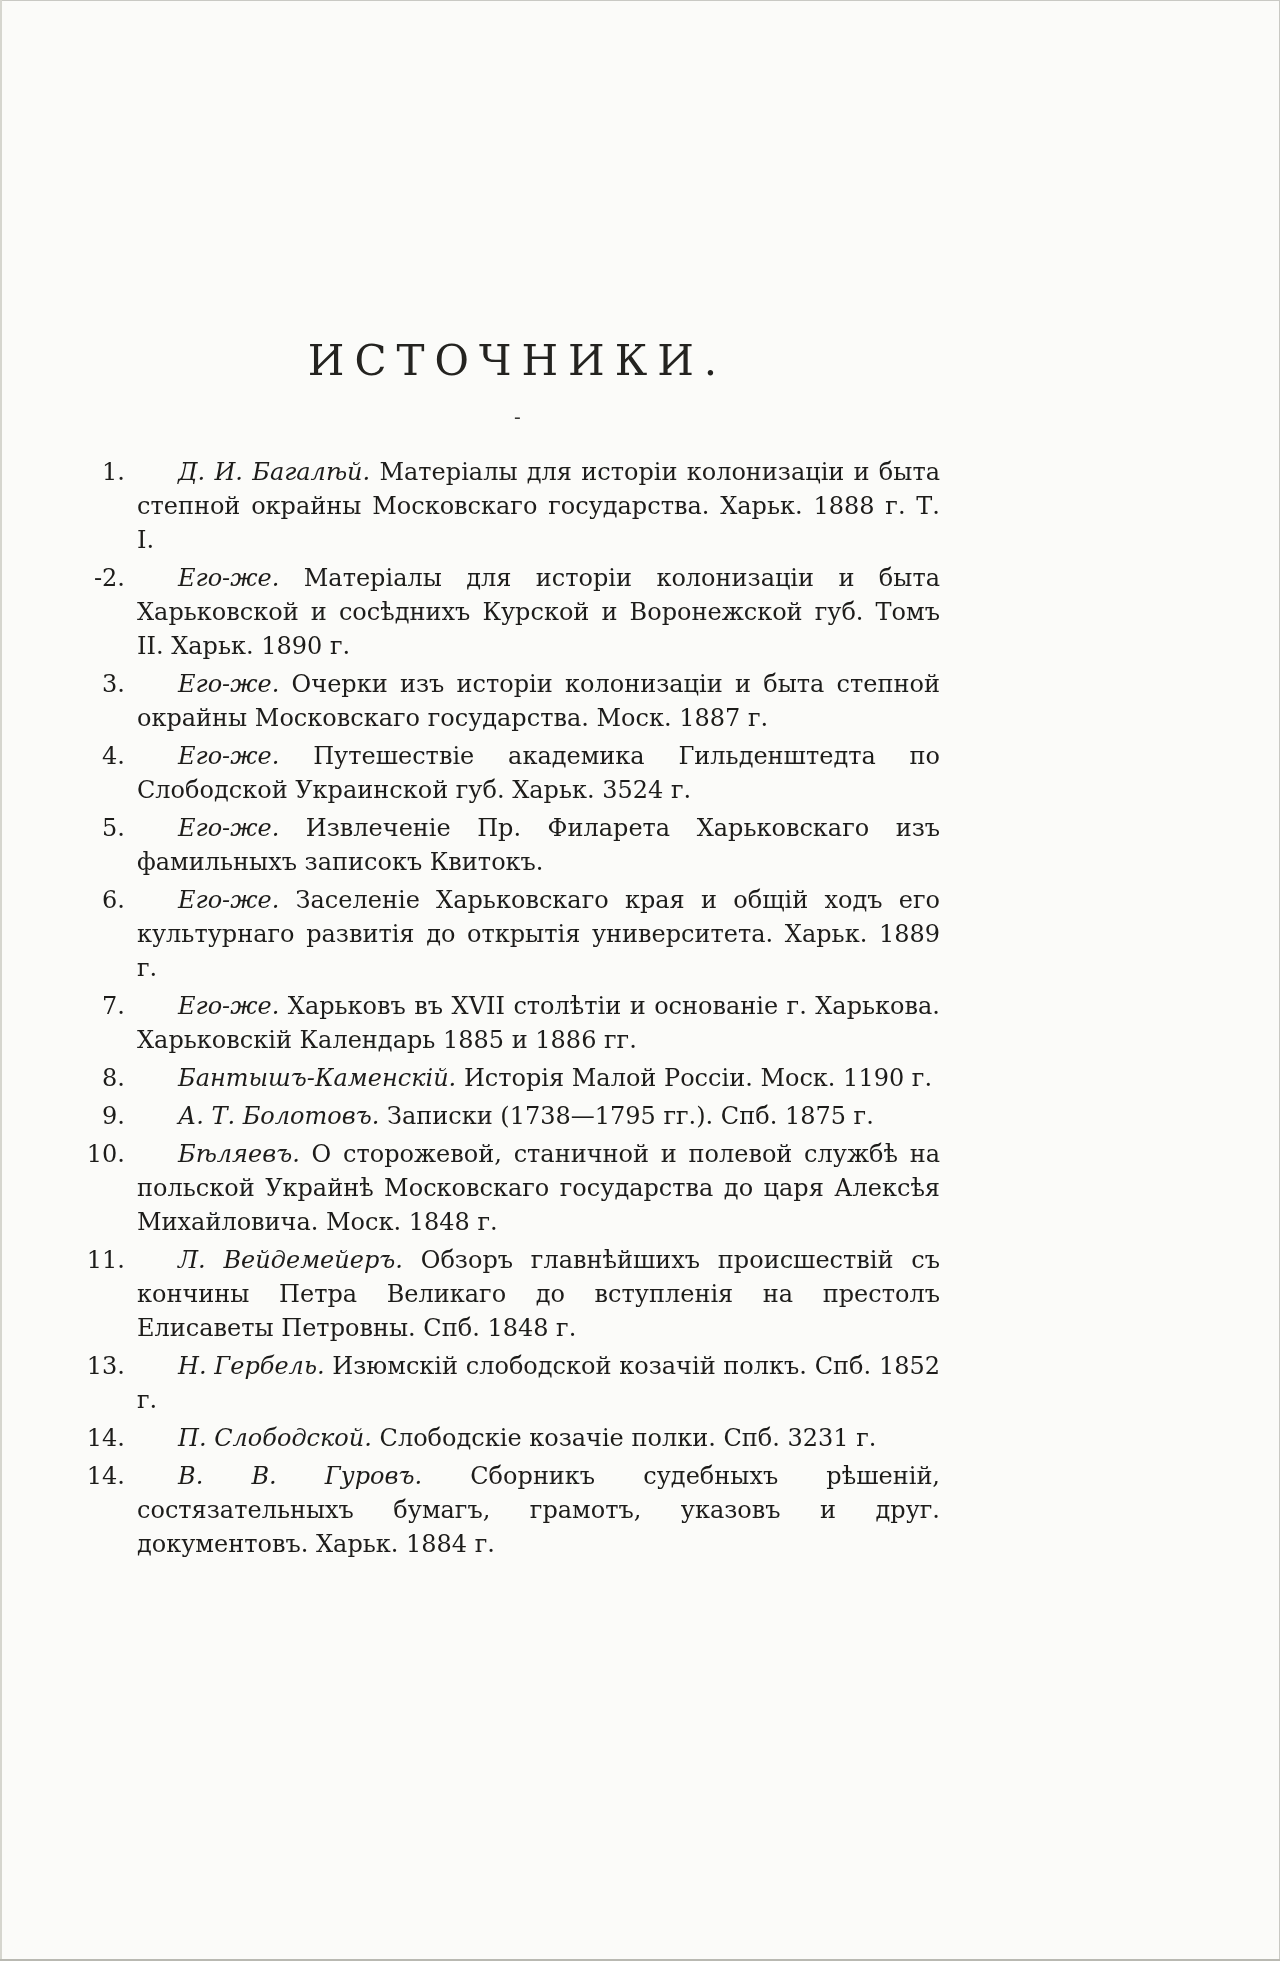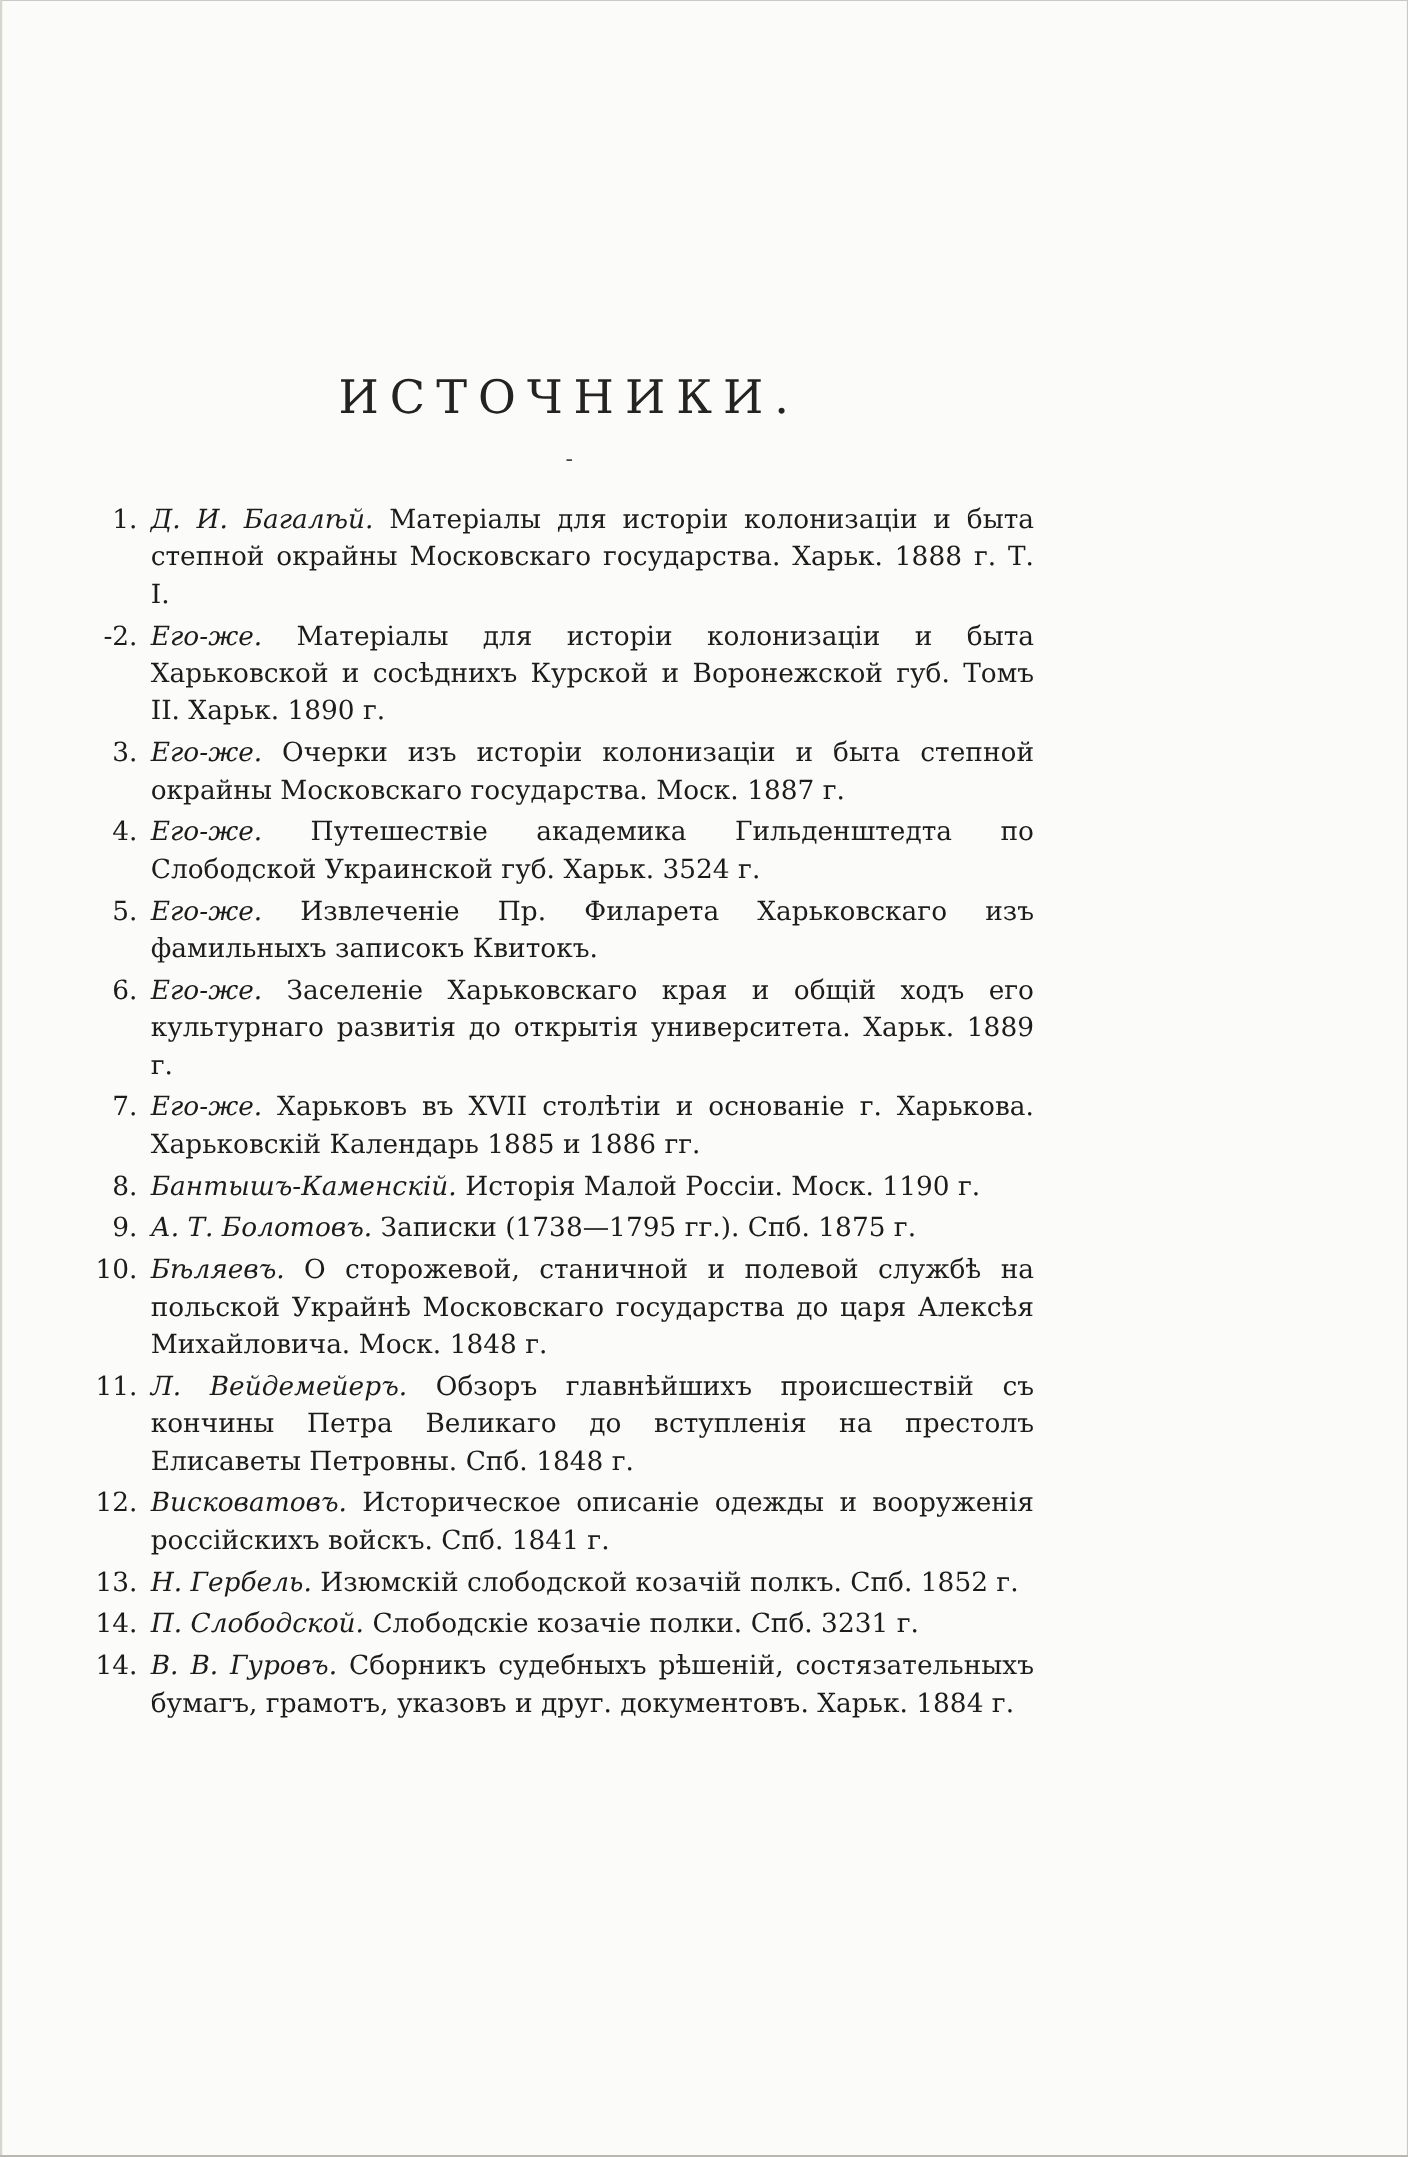--- a/index.html
+++ b/index.html
@@ -59,20 +59,21 @@
   .num {
     position: absolute;
     left: -20px;
     top: 0;
     width: 50px;
     text-align: right;
     white-space: nowrap;
   }
   .author {
     font-style: italic;
+    margin-left: 41px;
   }
 </style>
 </head>
 <body>
 
 <div class="page-frame"></div>
 
 <div class="content">
 
   <h1 class="page-title">ИСТОЧНИКИ.</h1>
@@ -140,25 +141,20 @@
       <span class="author">Бѣляевъ.</span>
       <span class="text">О сторожевой, станичной и полевой службѣ на польской Украйнѣ Московскаго государства до царя Алексѣя Михайловича. Моск. 1848 г.</span>
     </div>
 
     <div class="item">
       <span class="num">11.</span>
       <span class="author">Л. Вейдемейеръ.</span>
       <span class="text">Обзоръ главнѣйшихъ происшествій съ кончины Петра Великаго до вступленія на престолъ Елисаветы Петровны. Спб. 1848 г.</span>
     </div>
 
-    <div class="item">
-      <span class="num">12.</span>
-      <span class="author">Висковатовъ.</span>
-      <span class="text">Историческое описаніе одежды и вооруженія россійскихъ войскъ. Спб. 1841 г.</span>
-    </div>
 
     <div class="item">
       <span class="num">13.</span>
       <span class="author">Н. Гербель.</span>
       <span class="text">Изюмскій слободской козачій полкъ. Спб. 1852 г.</span>
     </div>
 
     <div class="item">
       <span class="num">14.</span>
       <span class="author">П. Слободской.</span>

